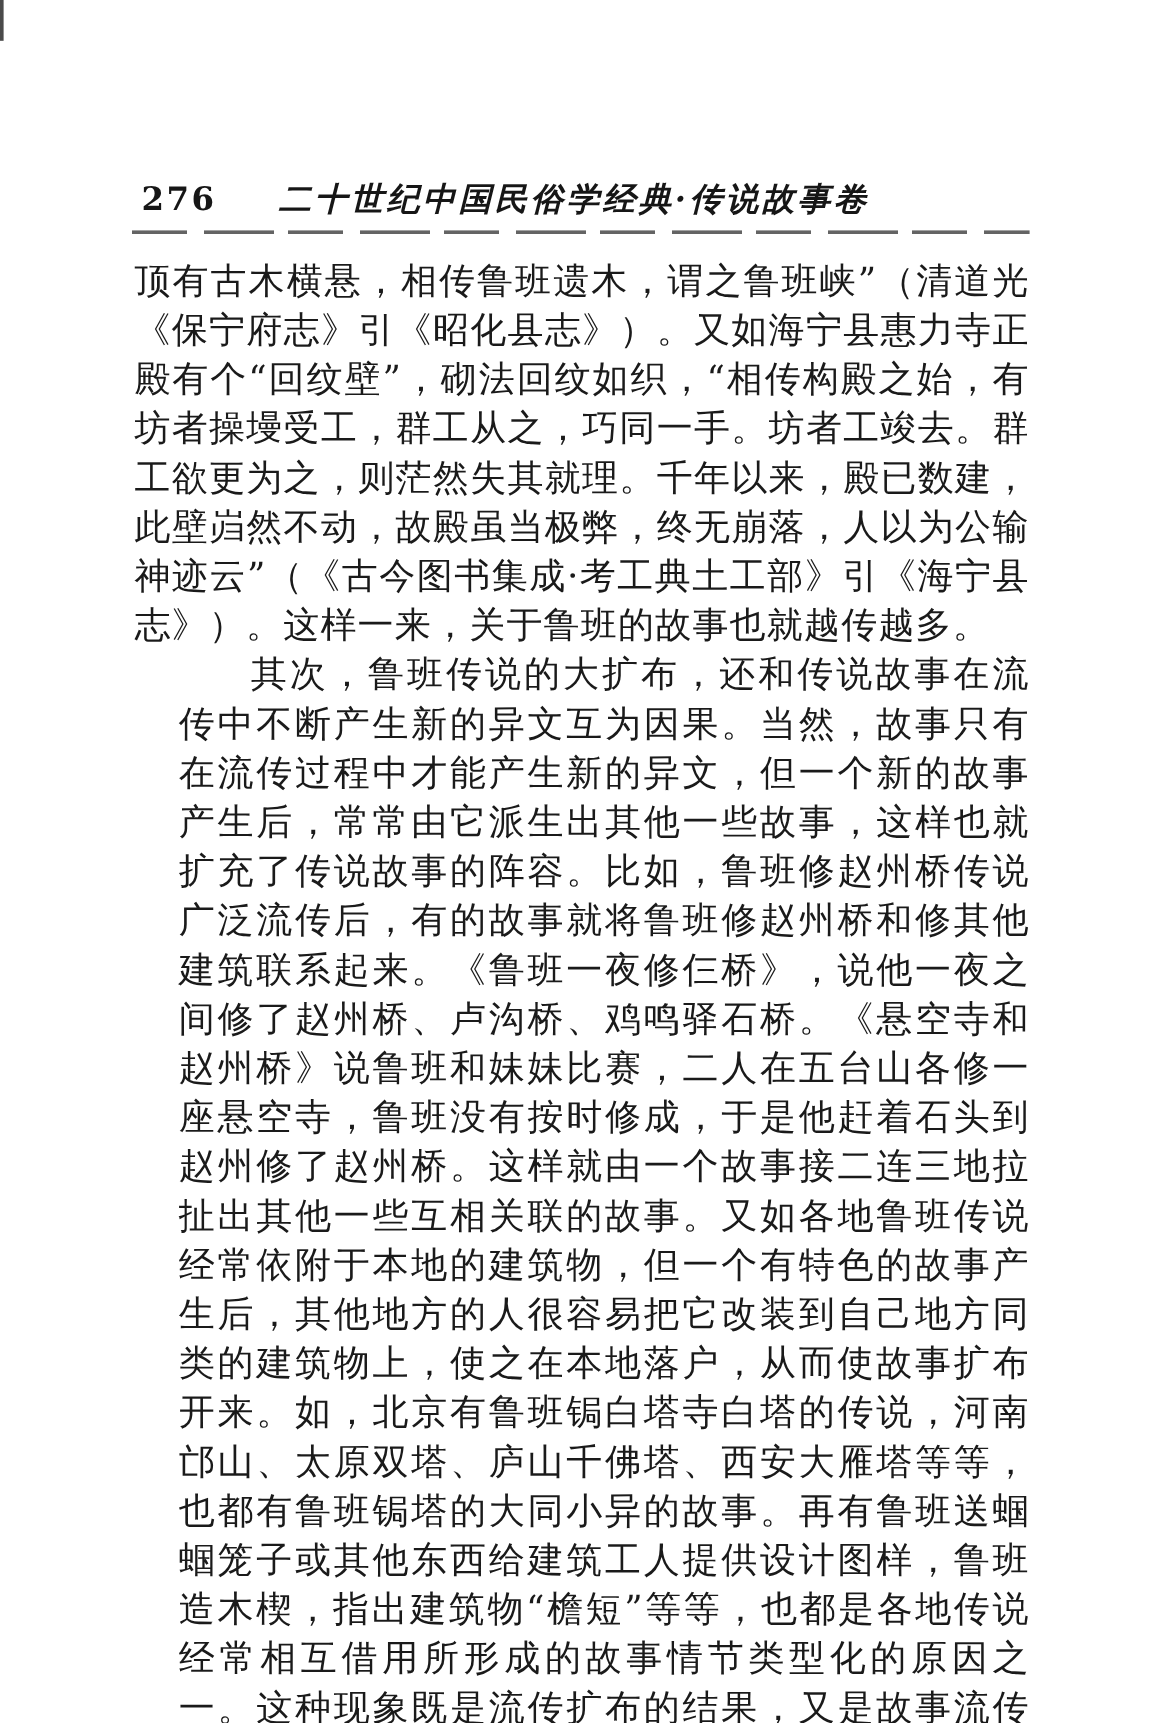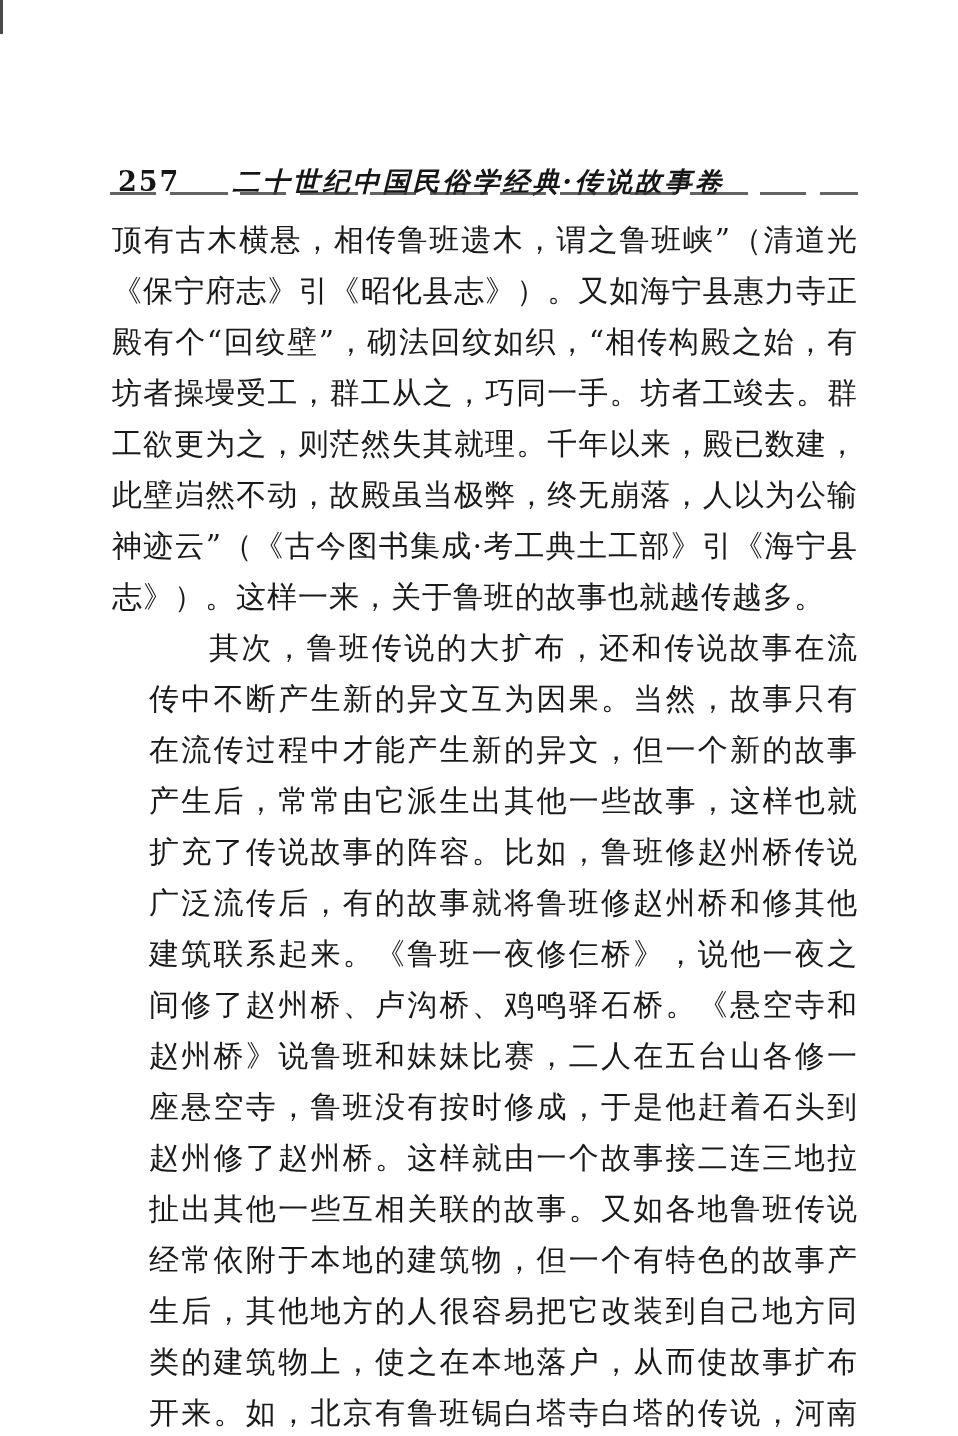--- a/index.html
+++ b/index.html
@@ -40,21 +40,20 @@
     color: #161616;
   }
   .book-title {
     margin-left: 52px;
     font-size: 27px;
     font-weight: bold;
     font-style: italic;
     letter-spacing: 3px;
     color: #161616;
     white-space: nowrap;
-    margin-top: 16px;
   }
   .header-rule {
     position: absolute;
     left: 110px;
     top: 192px;
     width: 748px;
     height: 3px;
     background: repeating-linear-gradient(
       90deg,
       #3d3d3d 0px, #3d3d3d 46px,
@@ -66,40 +65,40 @@
   }
   .body-text {
     position: absolute;
     left: 112px;
     top: 214px;
     width: 746px;
   }
   .body-text p {
     margin: 0;
     font-size: 30px;
-    line-height: 51px;
+    line-height: 41px;
     text-align: justify;
     text-justify: inter-ideograph;
     letter-spacing: 1px;
     color: #1a1a1a;
   }
   .body-text p.indent {
     text-indent: 2em;
     margin-left: 37px;
   }
 </style>
 </head>
 <body>
 
 <div class="page">
 
   <div class="scan-edge"></div>
 
   <div class="header">
-    <span class="page-number">257</span>
+    <span class="page-number">276</span>
     <span class="book-title">二十世纪中国民俗学经典·传说故事卷</span>
   </div>
 
   <div class="header-rule"></div>
 
   <div class="body-text">
     <p>顶有古木横悬，相传鲁班遗木，谓之鲁班峡”（清道光《保宁府志》引《昭化县志》）。又如海宁县惠力寺正殿有个“回纹壁”，砌法回纹如织，“相传构殿之始，有坊者操墁受工，群工从之，巧同一手。坊者工竣去。群工欲更为之，则茫然失其就理。千年以来，殿已数建，此壁岿然不动，故殿虽当极弊，终无崩落，人以为公输神迹云”（《古今图书集成·考工典土工部》引《海宁县志》）。这样一来，关于鲁班的故事也就越传越多。</p>
     <p class="indent">其次，鲁班传说的大扩布，还和传说故事在流传中不断产生新的异文互为因果。当然，故事只有在流传过程中才能产生新的异文，但一个新的故事产生后，常常由它派生出其他一些故事，这样也就扩充了传说故事的阵容。比如，鲁班修赵州桥传说广泛流传后，有的故事就将鲁班修赵州桥和修其他建筑联系起来。《鲁班一夜修仨桥》，说他一夜之间修了赵州桥、卢沟桥、鸡鸣驿石桥。《悬空寺和赵州桥》说鲁班和妹妹比赛，二人在五台山各修一座悬空寺，鲁班没有按时修成，于是他赶着石头到赵州修了赵州桥。这样就由一个故事接二连三地拉扯出其他一些互相关联的故事。又如各地鲁班传说经常依附于本地的建筑物，但一个有特色的故事产生后，其他地方的人很容易把它改装到自己地方同类的建筑物上，使之在本地落户，从而使故事扩布开来。如，北京有鲁班锔白塔寺白塔的传说，河南邙山、太原双塔、庐山千佛塔、西安大雁塔等等，也都有鲁班锔塔的大同小异的故事。再有鲁班送蝈蝈笼子或其他东西给建筑工人提供设计图样，鲁班造木楔，指出建筑物“檐短”等等，也都是各地传说经常相互借用所形成的故事情节类型化的原因之一。这种现象既是流传扩布的结果，又是故事流传扩布的一个方便条件。</p>
     <p class="indent">再次，宋元以来鲁班传说大扩布，还和这个时期瓦、木等手工业行会组织以及他们奉鲁班为祖师的民俗活动有重要关系。根据童书业《中国手工业商业发展史》说的，我国的手工业行会唐</p>
   </div>

